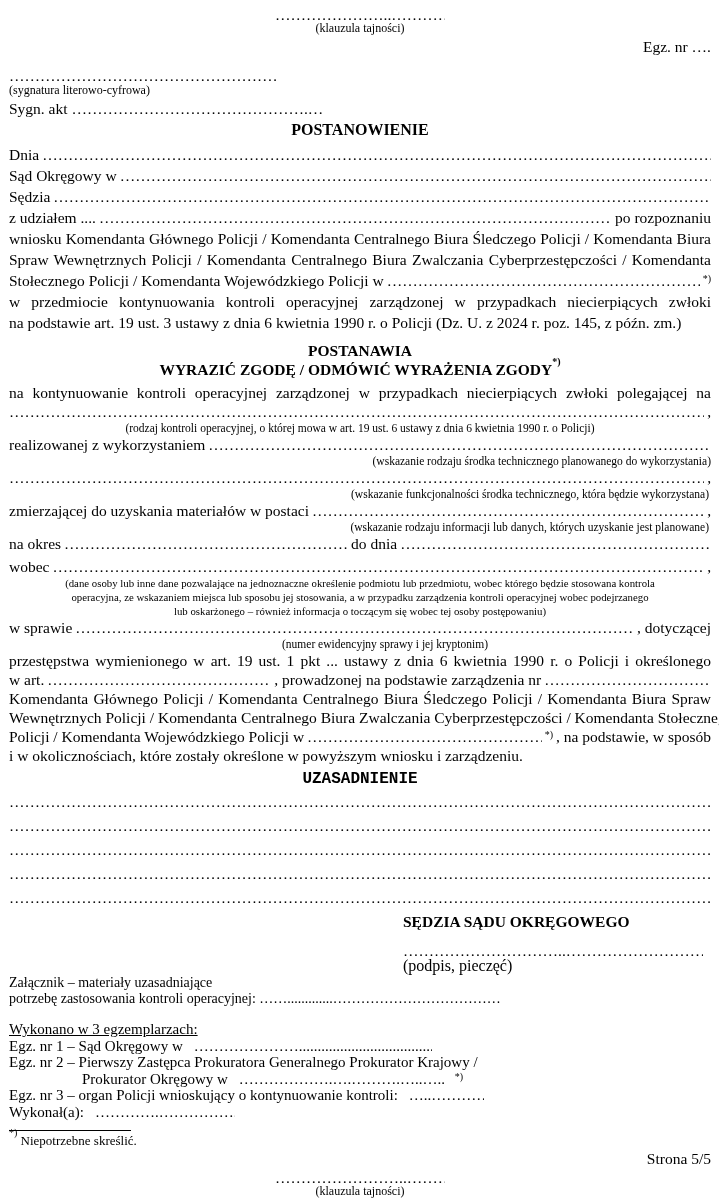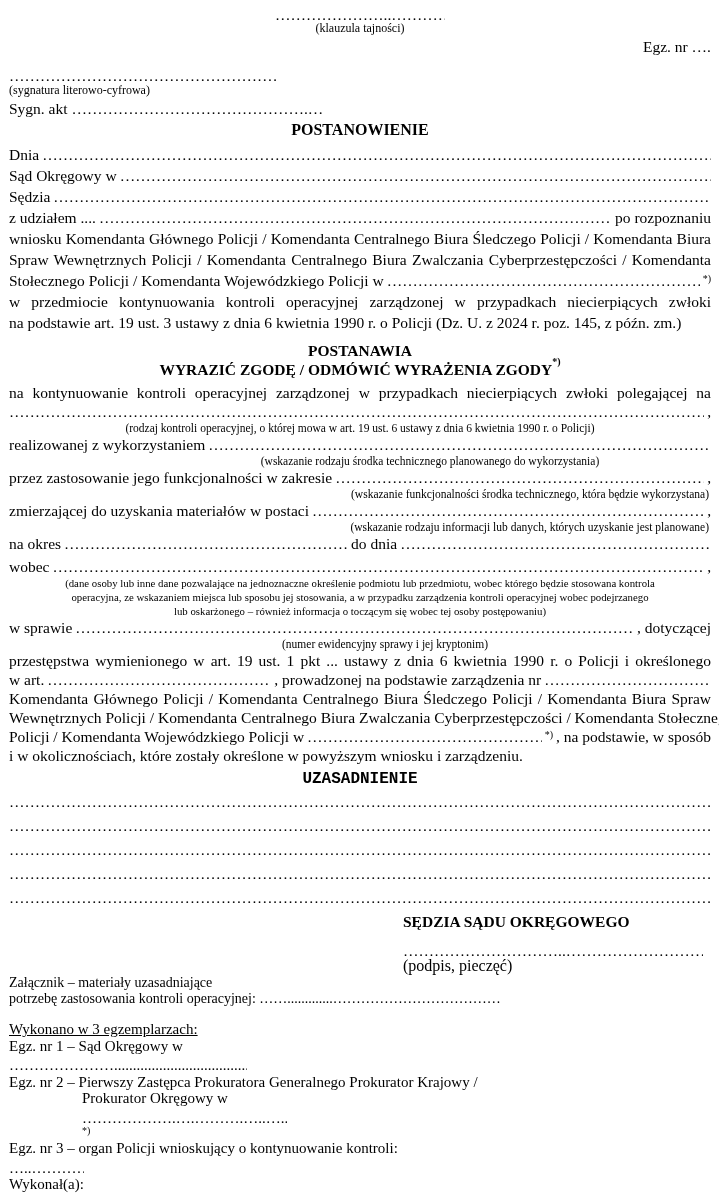--- a/index.html
+++ b/index.html
@@ -25,34 +25,34 @@
   .klz .l{font-size:12px;line-height:13px;}
   .egz{margin-top:2px;text-align:right;line-height:20px;}
   .sygnatura{margin-top:12px;width:268px;}
   .sygnatura .d{line-height:14px;overflow:hidden;white-space:nowrap;}
   .sygnatura .l{font-size:12px;line-height:14px;text-align:left;}
   .sygnakt{margin-top:2px;line-height:20px;}
   .intro{margin-top:4px;}
   .decision{margin:8px 0 4px 0;text-align:center;font-weight:bold;line-height:19px;}
   .capC{text-align:center;}
   .capR{text-align:right;padding-right:2px;}
-  .capShift{text-align:center;padding-left:140px;}
+  .capShift{text-align:right;padding-left:140px;}
   .capNum{text-align:center;padding-left:50px;}
   .wobec{margin-top:4px;}
   .uzh{margin-top:4px;font-family:Liberation Mono, monospace;}
   .uzrow{line-height:24px;overflow:hidden;white-space:nowrap;}
   .sig{width:300px;margin:2px 8px 0 auto;text-align:left;}
   .sig .h{font-weight:bold;line-height:20px;}
   .sig .d{margin-top:12px;line-height:14px;overflow:hidden;white-space:nowrap;}
   .sig .l{font-size:16px;line-height:15px;}
   .zal{margin-top:2px;font-size:14px;line-height:16px;}
   .wyk{margin-top:14px;font-size:15px;line-height:16.5px;}
   .wyk .u{text-decoration:underline;}
   .wyk .ind{padding-left:73px;}
-  .wyk .row{display:flex;align-items:baseline;gap:3px;white-space:nowrap;flex-direction:column;}
+  .wyk .row{display:flex;align-items:baseline;gap:11px;white-space:nowrap;}
   .foot{margin-top:10px;}
   .foot .rule{width:122px;border-top:1.3px solid #000;}
   .foot .t{font-size:13px;line-height:16px;}
   .strona{text-align:right;line-height:20px;margin-top:0;}
   .klzb{margin-top:2px;}
 </style>
 </head>
 <body>
 
 <div class="page">
@@ -115,21 +115,20 @@
     </div>
     <div class="cap capC">(rodzaj kontroli operacyjnej, o której mowa w art. 19 ust. 6 ustawy z dnia 6 kwietnia 1990 r. o Policji)</div>
 
     <div class="ln2 flex">
       <span class="pre">realizowanej z wykorzystaniem</span>
       <span class="dots">……………………………………………………………………………………………………………………………………………………………………………………………………</span>
     </div>
     <div class="cap capShift">(wskazanie rodzaju środka technicznego planowanego do wykorzystania)</div>
 
     <div class="ln2 flex">
-      <span class="pre">przez zastosowanie jego funkcjonalności w zakresie</span>
       <span class="dots">……………………………………………………………………………………………………………………………………………………………………………………………………</span>
       <span class="pre">,</span>
     </div>
     <div class="cap capR">(wskazanie funkcjonalności środka technicznego, która będzie wykorzystana)</div>
 
     <div class="ln2 flex">
       <span class="pre">zmierzającej do uzyskania materiałów w postaci</span>
       <span class="dots">……………………………………………………………………………………………………………………………………………………………………………………………………</span>
       <span class="pre">,</span>
     </div>

